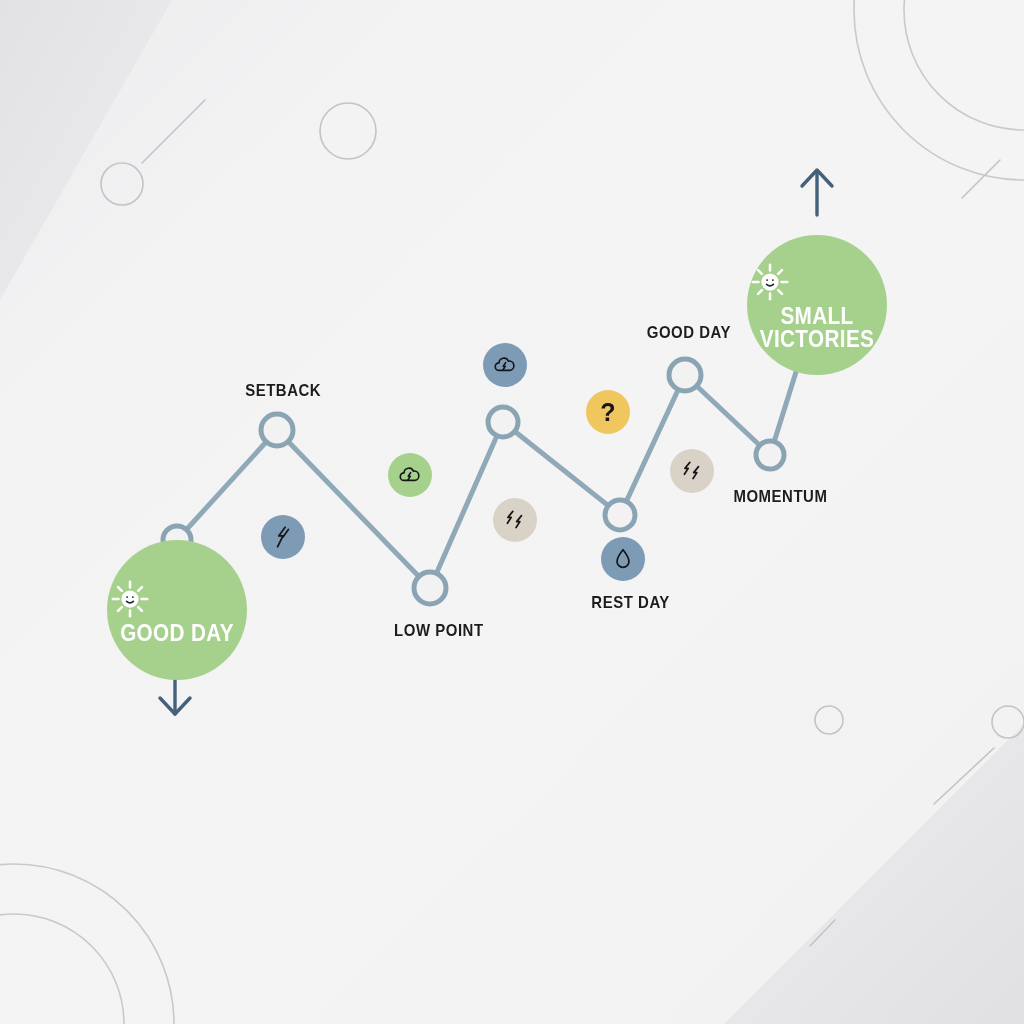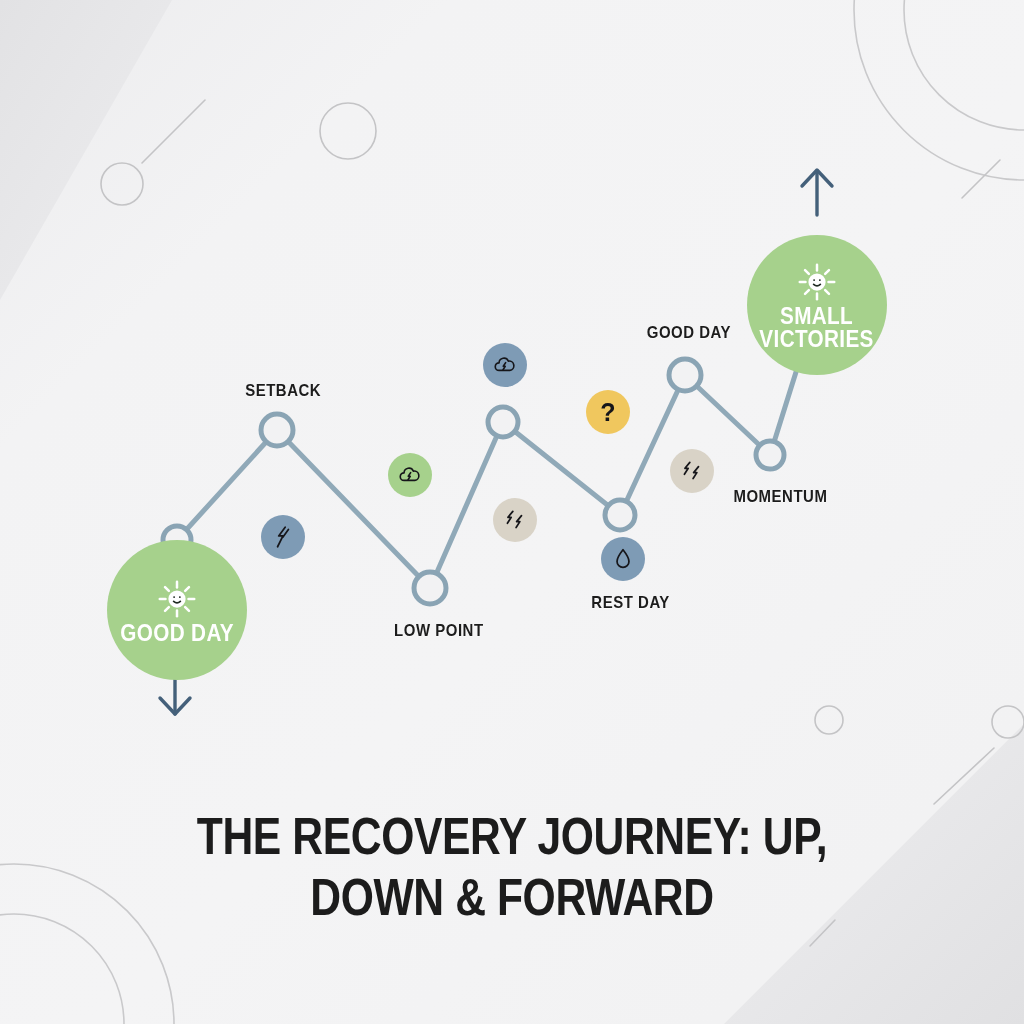--- a/index.html
+++ b/index.html
@@ -27,21 +27,20 @@
     transform:scaleX(0.88);
     white-space:nowrap;
     text-shadow:0 1px 1px rgba(255,255,255,.6);
   }
 
   .bubble{
     position:absolute;
     border-radius:50%;
     display:flex;
     flex-direction:column;
-    align-items:center;
     justify-content:center;
     overflow:hidden;
     box-sizing:border-box;
   }
   .bubble-big{
     width:140px;height:140px;
     background:#a6d18c;
   }
   .bubble-big .bub-text{
     color:#ffffff;
@@ -229,20 +228,14 @@
       <path d="M18 8 L13.5 13.5 L16.5 13.5 L13 19"></path>
     </svg>
   </div>
 
   <div class="node-label" style="left:240px;top:381px;">SETBACK</div>
   <div class="node-label" style="left:388px;top:621px;">LOW POINT</div>
   <div class="node-label" style="left:586px;top:593px;">REST DAY</div>
   <div class="node-label" style="left:641px;top:323px;">GOOD DAY</div>
   <div class="node-label" style="left:727px;top:487px;">MOMENTUM</div>
 
-  <div style="position:absolute;left:0;top:806px;width:1024px;text-align:center;
-              font-weight:700;font-size:52px;line-height:1.18;color:#1c1c1c;
-              letter-spacing:-0.5px;">
-    <div style="transform:scaleX(0.82);">THE RECOVERY JOURNEY: UP,</div>
-    <div style="transform:scaleX(0.82);">DOWN &amp; FORWARD</div>
-  </div>
 
 </div>
 
 </body></html>

